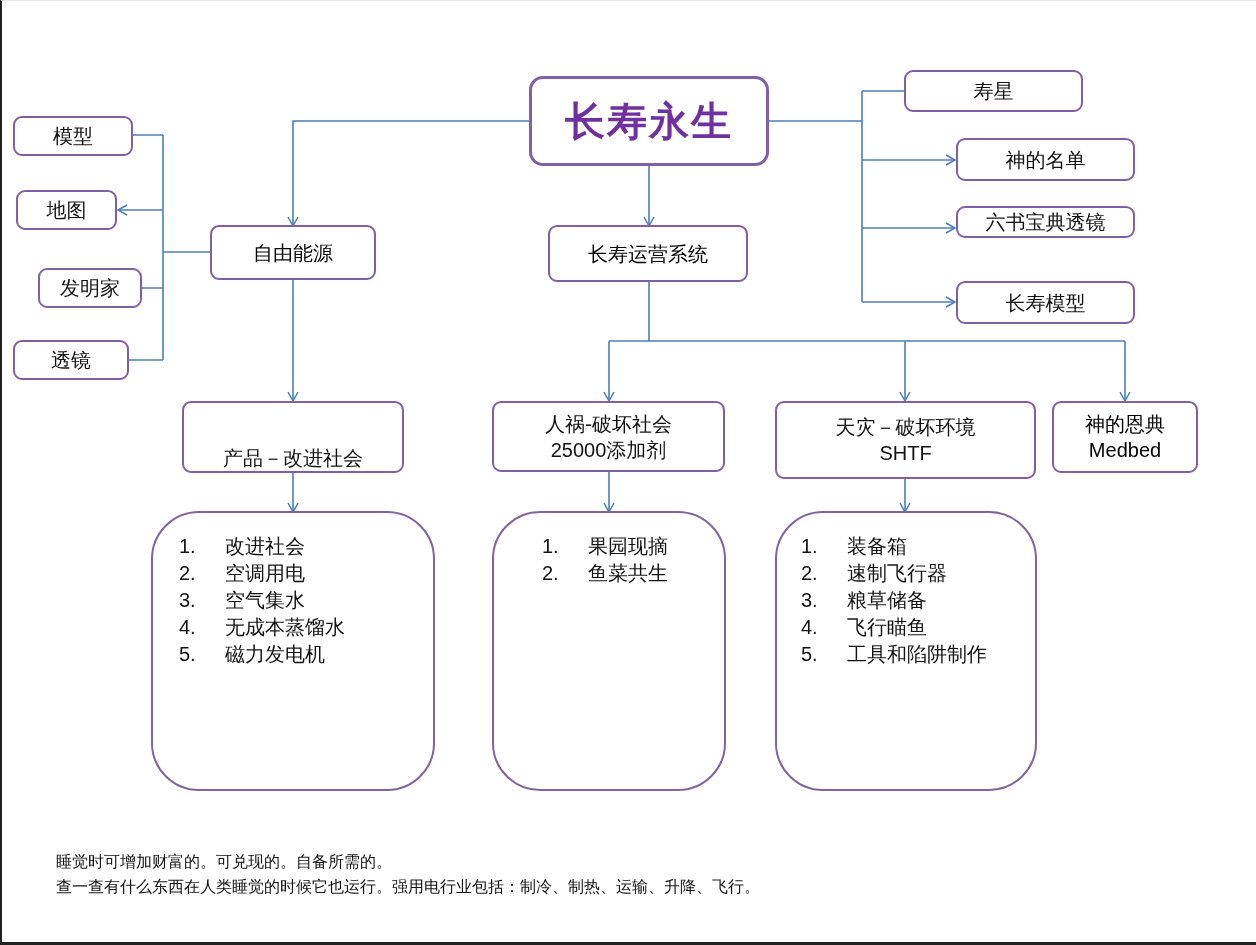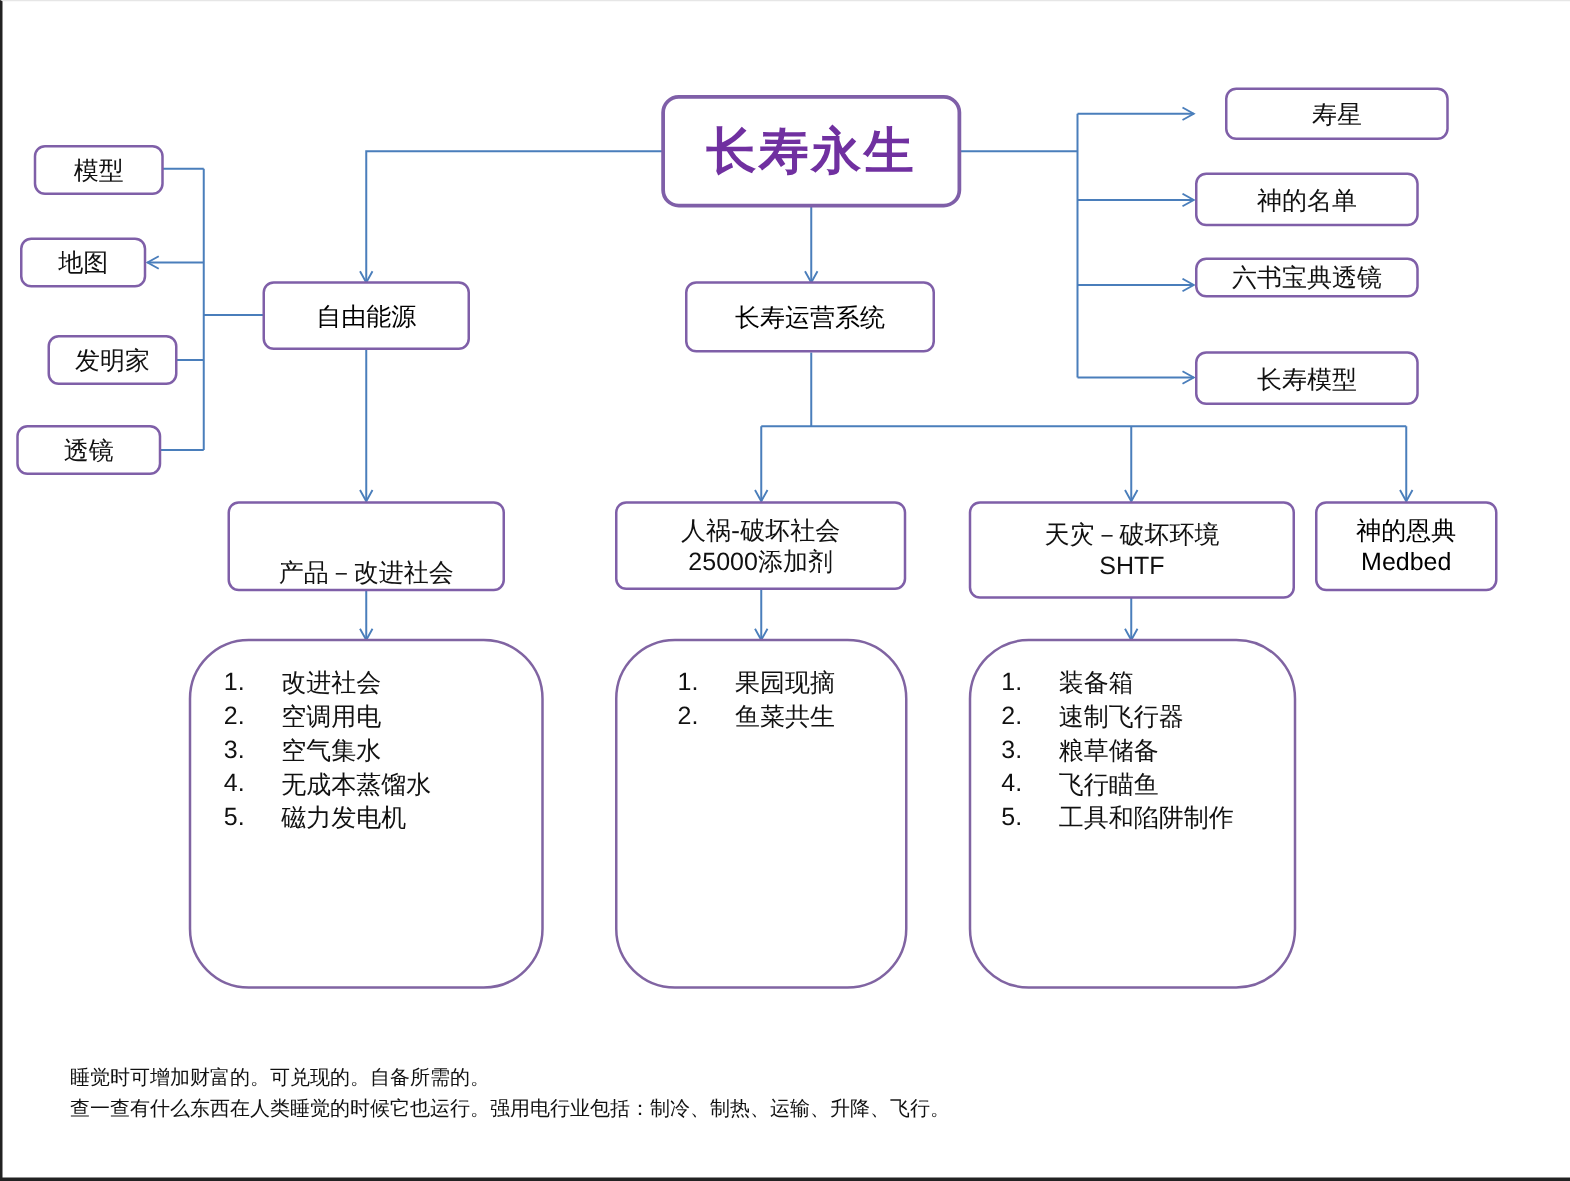--- a/index.html
+++ b/index.html
@@ -68,21 +68,21 @@
 </svg>
 
 <div class="node root" style="left:529px;top:76px;width:240px;height:90px;">
   <span>长寿永生</span>
 </div>
 
 <div class="node red" style="left:210px;top:225px;width:166px;height:55px;">
   <span>自由能源</span>
 </div>
 
-<div class="node" style="left:27px;top:116px;width:104px;height:40px;">
+<div class="node" style="left:13px;top:116px;width:120px;height:40px;">
   <span>模型</span>
 </div>
 <div class="node" style="left:16px;top:190px;width:101px;height:40px;">
   <span>地图</span>
 </div>
 <div class="node" style="left:13px;top:268px;width:104px;height:40px;margin-left:25px;">
   <span>发明家</span>
 </div>
 <div class="node" style="left:13px;top:340px;width:116px;height:40px;">
   <span>透镜</span>
@@ -167,21 +167,21 @@
         <span>工具和陷阱制作</span>
       </li>
   </ol>
 </div>
 
 <div class="node red" style="left:1052px;top:401px;width:146px;height:72px;">
   <span>神的恩典</span>
   <span class="en">Medbed</span>
 </div>
 
-<div class="node" style="left:980px;top:70px;width:179px;height:42px;">
+<div class="node" style="left:904px;top:70px;width:179px;height:42px;">
   <span>寿星</span>
 </div>
 <div class="node" style="left:956px;top:138px;width:179px;height:43px;">
   <span>神的名单</span>
 </div>
 <div class="node" style="left:956px;top:206px;width:179px;height:32px;">
   <span>六书宝典透镜</span>
 </div>
 <div class="node" style="left:956px;top:281px;width:179px;height:43px;align-items:center;">
   <span>长寿模型</span>

